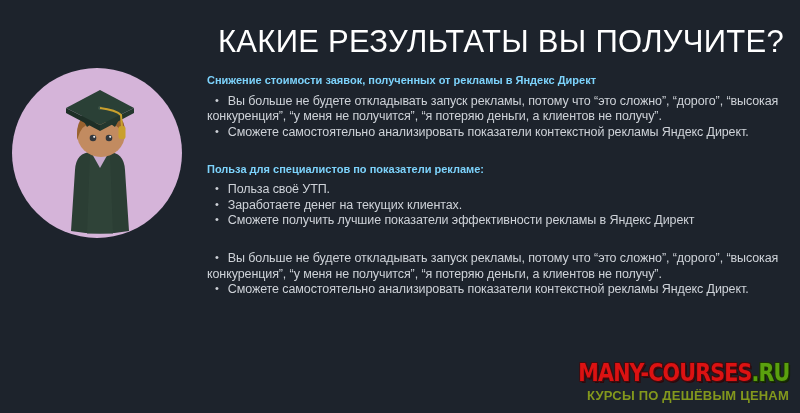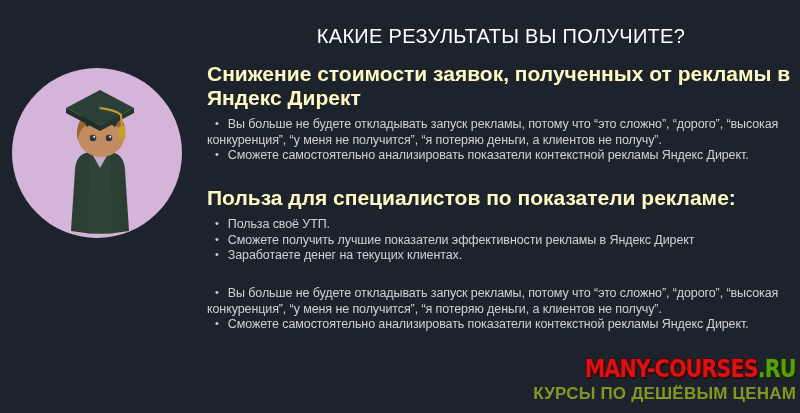--- a/index.html
+++ b/index.html
@@ -11,49 +11,49 @@
   }
   .page{position:relative;width:800px;height:413px;background:#1d232c;}
 
   
   .avatar{position:absolute;left:12px;top:68px;width:170px;height:170px;}
   .avatar svg{display:block;width:170px;height:170px;}
 
   
   .content{position:absolute;left:207px;top:25px;width:588px;}
   .title{
-    margin:0;color:#fff;font-size:20px;font-weight:400;
+    margin:0;color:#fff;font-size:31px;font-weight:400;
     text-align:center;letter-spacing:.3px;line-height:1.1;
   }
   .section{margin-top:22px;}
   .section.first{margin-top:15px;}
-  .heading{margin:0 0 7px;color:#fef9c3;font-size:21px;font-weight:700;line-height:1.15;}
+  .heading{margin:0 0 7px;color:#7dd3fc;font-size:11px;font-weight:700;line-height:1.15;}
   .bullet{
     margin:0;color:#ced2d8;font-size:12.5px;line-height:15.6px;
     text-indent:8px;letter-spacing:-.1px;
   }
   .bullet .dot{margin-right:9px;font-size:11px;position:relative;top:-1px;}
 
   
-  .watermark{position:absolute;right:4px;bottom:11px;text-align:right;line-height:1;}
+  .watermark{position:absolute;right:11px;bottom:11px;text-align:right;line-height:1;}
   .brand{
     display:block;font-family:"DejaVu Sans", sans-serif;
     font-size:24px;font-weight:800;letter-spacing:-1px;
     transform:scaleX(.86);transform-origin:100% 50%;
     white-space:nowrap;
   }
   .brand .red{
     color:#dc1212;
     text-shadow:-1px -1px 0 #3f0d10,1px -1px 0 #3f0d10,-1px 1px 0 #3f0d10,1px 1px 0 #3f0d10,2px 2px 0 #2a090b;
   }
   .brand .tld{
     color:#5aa00e;
     text-shadow:-1px -1px 0 #1c3206,1px -1px 0 #1c3206,-1px 1px 0 #1c3206,1px 1px 0 #1c3206,2px 2px 0 #142304;
   }
-  .tagline{display:block;margin-top:4px;color:#83981d;font-size:17px;font-weight:700;letter-spacing:.2px;}
+  .tagline{display:block;margin-top:4px;color:#83981d;font-size:13px;font-weight:700;letter-spacing:.2px;}
 </style>
 </head>
 <body>
 
 <div class="page">
 
   <div class="avatar">
     <svg viewBox="0 0 170 170" xmlns="http://www.w3.org/2000/svg">
       <circle cx="85" cy="85" r="85" fill="#d5b4d9"></circle>
 
@@ -88,22 +88,22 @@
     <div class="list">
             <p class="bullet"><span class="dot">•</span><span>Вы больше не будете откладывать запуск рекламы, потому что “это сложно”, “дорого”, “высокая конкуренция”, “у меня не получится”, “я потеряю деньги, а клиентов не получу”.</span></p>
             <p class="bullet"><span class="dot">•</span><span>Сможете самостоятельно анализировать показатели контекстной рекламы Яндекс Директ.</span></p>
           </div>
   </div>
 
   <div class="section">
     <h2 class="heading">Польза для специалистов по показатели рекламе:</h2>
     <div class="list">
             <p class="bullet"><span class="dot">•</span><span>Польза своё УТП.</span></p>
+            <p class="bullet"><span class="dot">•</span><span>Заработаете денег на текущих клиентах.</span></p>
             <p class="bullet"><span class="dot">•</span><span>Сможете получить лучшие показатели эффективности рекламы в Яндекс Директ</span></p>
-            <p class="bullet"><span class="dot">•</span><span>Заработаете денег на текущих клиентах.</span></p>
           </div>
   </div>
 
   <div class="section">
     <div class="list">
             <p class="bullet"><span class="dot">•</span><span>Вы больше не будете откладывать запуск рекламы, потому что “это сложно”, “дорого”, “высокая конкуренция”, “у меня не получится”, “я потеряю деньги, а клиентов не получу”.</span></p>
             <p class="bullet"><span class="dot">•</span><span>Сможете самостоятельно анализировать показатели контекстной рекламы Яндекс Директ.</span></p>
           </div>
   </div>
 </div>

